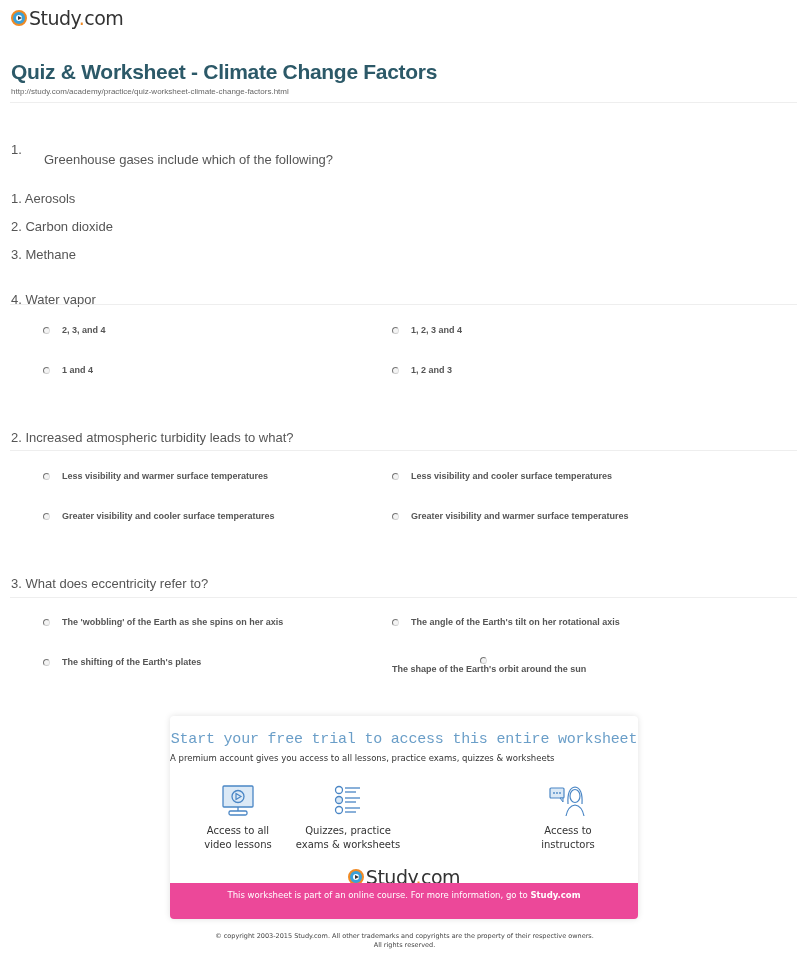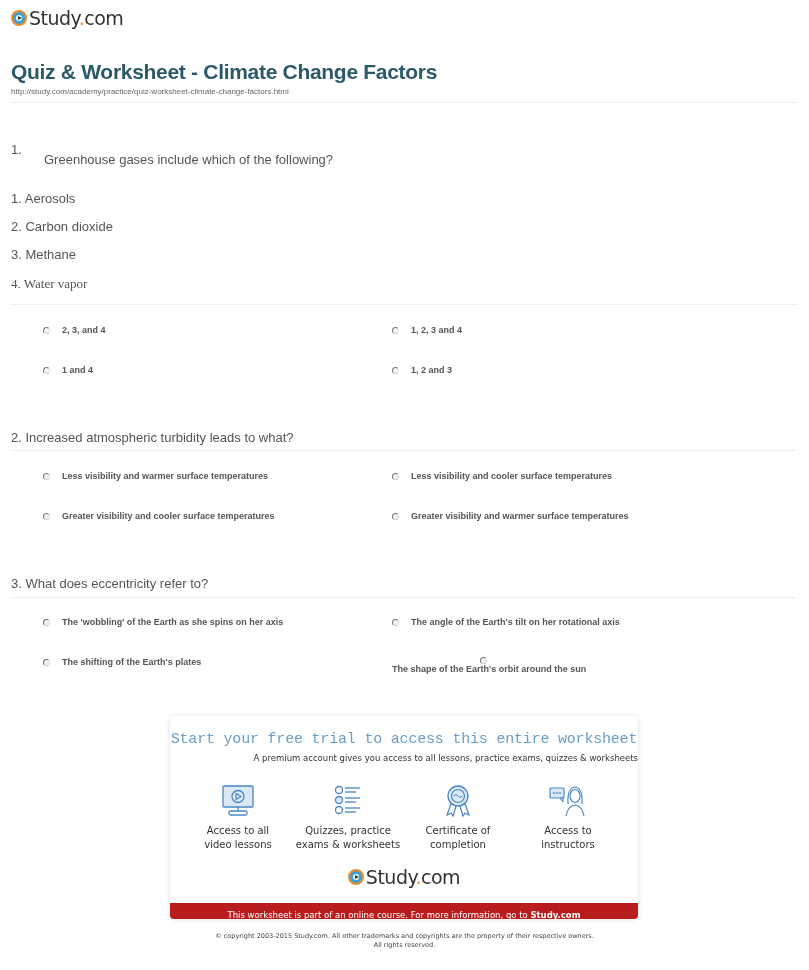--- a/index.html
+++ b/index.html
@@ -50,32 +50,32 @@
       position: absolute; left: 170px; top: 716px; width: 468px; height: 203px;
       background: #fff; border-radius: 4px;
       box-shadow: 0 0 6px rgba(0,0,0,0.12);
       overflow: hidden;
     }
     .promo-title {
       position: absolute; left: 0; right: 0; top: 15px; text-align: center;
       font-family: Liberation Mono, monospace; font-size: 15px; color: #6a9ec8; letter-spacing: -0.2px;
     }
     .promo-sub {
-      position: absolute; left: 0; right: 0; top: 37px; text-align: right;
+      position: absolute; left: 0; right: 0; top: 37px; text-align: left;
       font-family: "DejaVu Sans", sans-serif; font-size: 8.5px; color: #333;
     }
     .feature { position: absolute; top: 68px; width: 110px; text-align: center; }
     .feature svg { display: block; margin: 0 auto; }
     .feature-label {
       margin-top: 6px; font-family: "DejaVu Sans", sans-serif; font-size: 10px; color: #333; line-height: 14px;
     }
     .promo-logo { position: absolute; left: 0; right: 0; top: 150px; display: flex; justify-content: center; align-items: center; }
     .promo-banner {
-      position: absolute; left: 0; right: 0; bottom: 0; height: 16px;
-      background: #b91c1c; color: #fff; text-align: center;
+      position: absolute; left: 0; right: 0; bottom: 0; height: 36px;
+      background: #ec4899; color: #fff; text-align: center;
       font-family: "DejaVu Sans", sans-serif; font-size: 8.5px; line-height: 24px;
     }
     .promo-banner b { font-weight: bold; }
 
     .copyright {
       position: absolute; left: 0; right: 0; top: 932px; text-align: center;
       font-family: "DejaVu Sans", sans-serif; font-size: 6.5px; color: #444; line-height: 9px;
     }
   </style>
 </head>
@@ -88,21 +88,21 @@
 
 <div class="page-title">Quiz &amp; Worksheet - Climate Change Factors</div>
 <div class="page-url">http://study.com/academy/practice/quiz-worksheet-climate-change-factors.html</div>
 <div class="hr" style="top:102px;"></div>
 
 <div class="q-num" style="top:142px;">1.</div>
 <div class="q-text" style="top:152px;margin-left:33px;">Greenhouse gases include which of the following?</div>
 <div class="q-list-item" style="top:191px;">1. Aerosols</div>
 <div class="q-list-item" style="top:219px;">2. Carbon dioxide</div>
 <div class="q-list-item" style="top:247px;">3. Methane</div>
-<div class="q-list-item" style="top:276px;font-family:Liberation Serif, serif;">4. Water vapor</div>
+<div class="q-list-item" style="top:292px;">4. Water vapor</div>
 <div class="hr" style="top:304px;"></div>
 
 <div class="option" style="left:43px; top:325px;">
   <span class="radio"></span>
   <span class="opt-label">2, 3, and 4</span>
 </div>
 <div class="option" style="left:392px; top:325px;">
   <span class="radio"></span>
   <span class="opt-label">1, 2, 3 and 4</span>
 </div>
@@ -184,33 +184,20 @@
       <line x1="15" y1="18" x2="26" y2="18" stroke="#4a86c5" stroke-width="1.3"></line>
       <line x1="15" y1="24" x2="30" y2="24" stroke="#4a86c5" stroke-width="1.3"></line>
       <line x1="15" y1="28" x2="26" y2="28" stroke="#4a86c5" stroke-width="1.3"></line>
     </svg>
     <div class="feature-label">
         <div>Quizzes, practice</div>
         <div>exams &amp; worksheets</div>
       </div>
   </div>
 
-  <div class="feature" style="left:233px;">
-    <svg width="36" height="34" viewBox="0 0 36 34">
-      <circle cx="18" cy="12" r="10" fill="#dbe9f6" stroke="#4a86c5" stroke-width="1.3"></circle>
-      <circle cx="18" cy="12" r="6.5" fill="none" stroke="#4a86c5" stroke-width="1.2"></circle>
-      <path d="M13.5 12 Q16 9 18 12 T22.5 12" fill="none" stroke="#4a86c5" stroke-width="1"></path>
-      <polygon points="11,20 7,31 11,29 13,32 16,22" fill="none" stroke="#4a86c5" stroke-width="1.2"></polygon>
-      <polygon points="25,20 29,31 25,29 23,32 20,22" fill="none" stroke="#4a86c5" stroke-width="1.2"></polygon>
-    </svg>
-    <div class="feature-label">
-        <div>Certificate of</div>
-        <div>completion</div>
-      </div>
-  </div>
 
   <div class="feature" style="left:343px;">
     <svg width="40" height="34" viewBox="0 0 40 34">
       <rect x="2" y="4" width="14" height="10" rx="1" fill="#dbe9f6" stroke="#4a86c5" stroke-width="1.2"></rect>
       <polygon points="12,14 15,18 15,14" fill="#dbe9f6" stroke="#4a86c5" stroke-width="1"></polygon>
       <circle cx="6" cy="9" r="0.9" fill="#4a86c5"></circle>
       <circle cx="9" cy="9" r="0.9" fill="#4a86c5"></circle>
       <circle cx="12" cy="9" r="0.9" fill="#4a86c5"></circle>
       <path d="M20 20 Q19 4 27 3 Q35 4 34 20" fill="none" stroke="#4a86c5" stroke-width="1.2"></path>
       <ellipse cx="27" cy="12" rx="5" ry="6.5" fill="#fff" stroke="#4a86c5" stroke-width="1.2"></ellipse>

